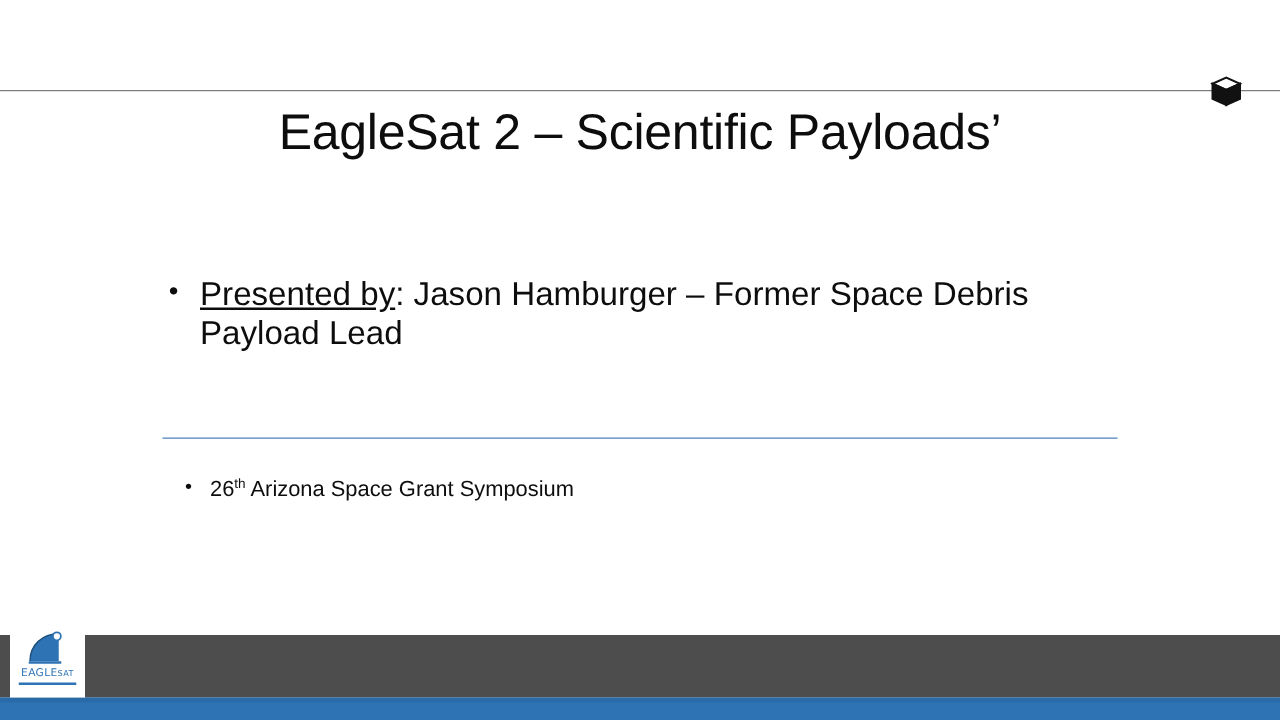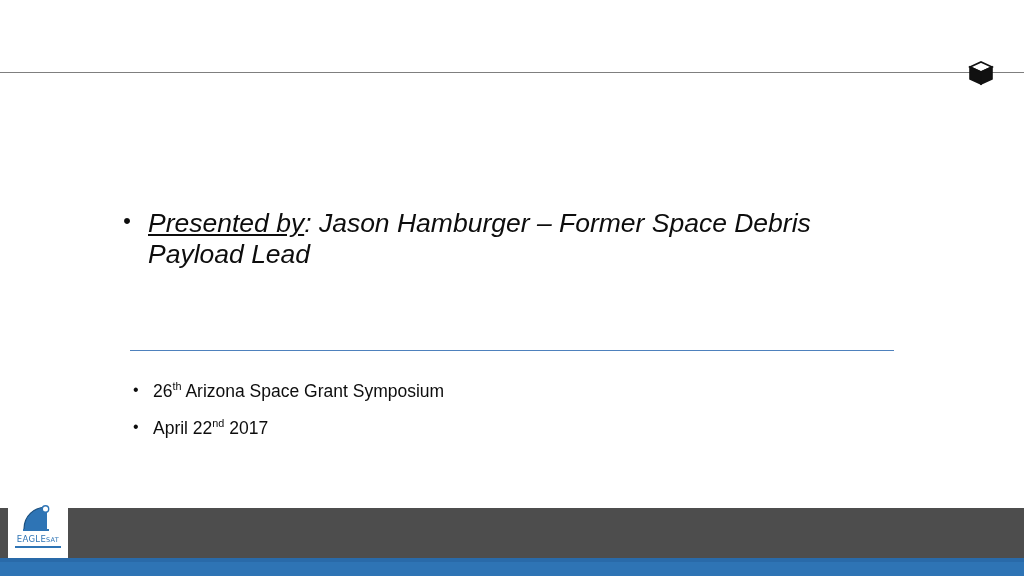--- a/index.html
+++ b/index.html
@@ -58,23 +58,22 @@
   
   .body-block {
     position: absolute;
     left: 118px;
     top: 208px;
     width: 790px;
   }
 
   ul.level1 {
     list-style: none;
-    margin: 0;
+    margin: 12px;
     padding: 0;
-    font-style: italic;
   }
   ul.level1 > li {
     position: relative;
     padding-left: 30px;
     font-size: 26.5px;
     line-height: 1.16;
     color: #0d0d0d;
     margin-bottom: 11px;
   }
   ul.level1 > li::before {
@@ -96,21 +95,21 @@
     width: 764px;
     height: 1px;
     background: #4e81bd;
   }
 
   ul.level2 {
     list-style: none;
     margin: 0;
     padding: 0;
     position: absolute;
-    left: 131px;
+    left: 146px;
     top: 381px;
     width: 700px;
   }
   ul.level2 > li {
     position: relative;
     padding-left: 22px;
     font-size: 17.5px;
     line-height: 1.2;
     color: #0d0d0d;
     margin-bottom: 16px;
@@ -193,38 +192,36 @@
 
   <span class="cube-icon">
     <svg viewBox="0 0 30 30" width="30" height="30" aria-hidden="true">
       <polygon points="4,9 15,4 26,9 15,14" fill="#ffffff" stroke="#111111" stroke-width="1.6"></polygon>
       <polygon points="4,9 15,14 15,26 4,21" fill="#111111" stroke="#111111" stroke-width="1.6"></polygon>
       <polygon points="26,9 15,14 15,26 26,21" fill="#111111" stroke="#111111" stroke-width="1.6"></polygon>
     </svg>
   </span>
 
   <div class="title">
+    <div>EagleSat 2 – Scientific Payloads’</div>
   </div>
 
   <div class="body-block">
     <ul class="level1">
       <li>
         <span class="u">Presented by</span><span>: </span><span>Jason Hamburger – Former Space Debris Payload Lead</span>
       </li>
     </ul>
   </div>
 
   <div class="sep-rule"></div>
 
   <ul class="level2">
     <li>
       <span>26</span><sup>th</sup><span> Arizona Space Grant Symposium</span>
-    </li>
-    <li>
-      <span>April 22</span><sup>nd</sup><span> 2017</span>
     </li>
   </ul>
 
   <div class="footer-gray"></div>
   <div class="footer-blue"></div>
 
   <div class="logo-badge">
     <span class="logo-mark">
       <svg viewBox="0 0 34 30" width="34" height="30" aria-hidden="true">
         <path d="M3 26 C3 13, 13 4, 26 4 L26 26 Z" fill="#2e74b5"></path>

